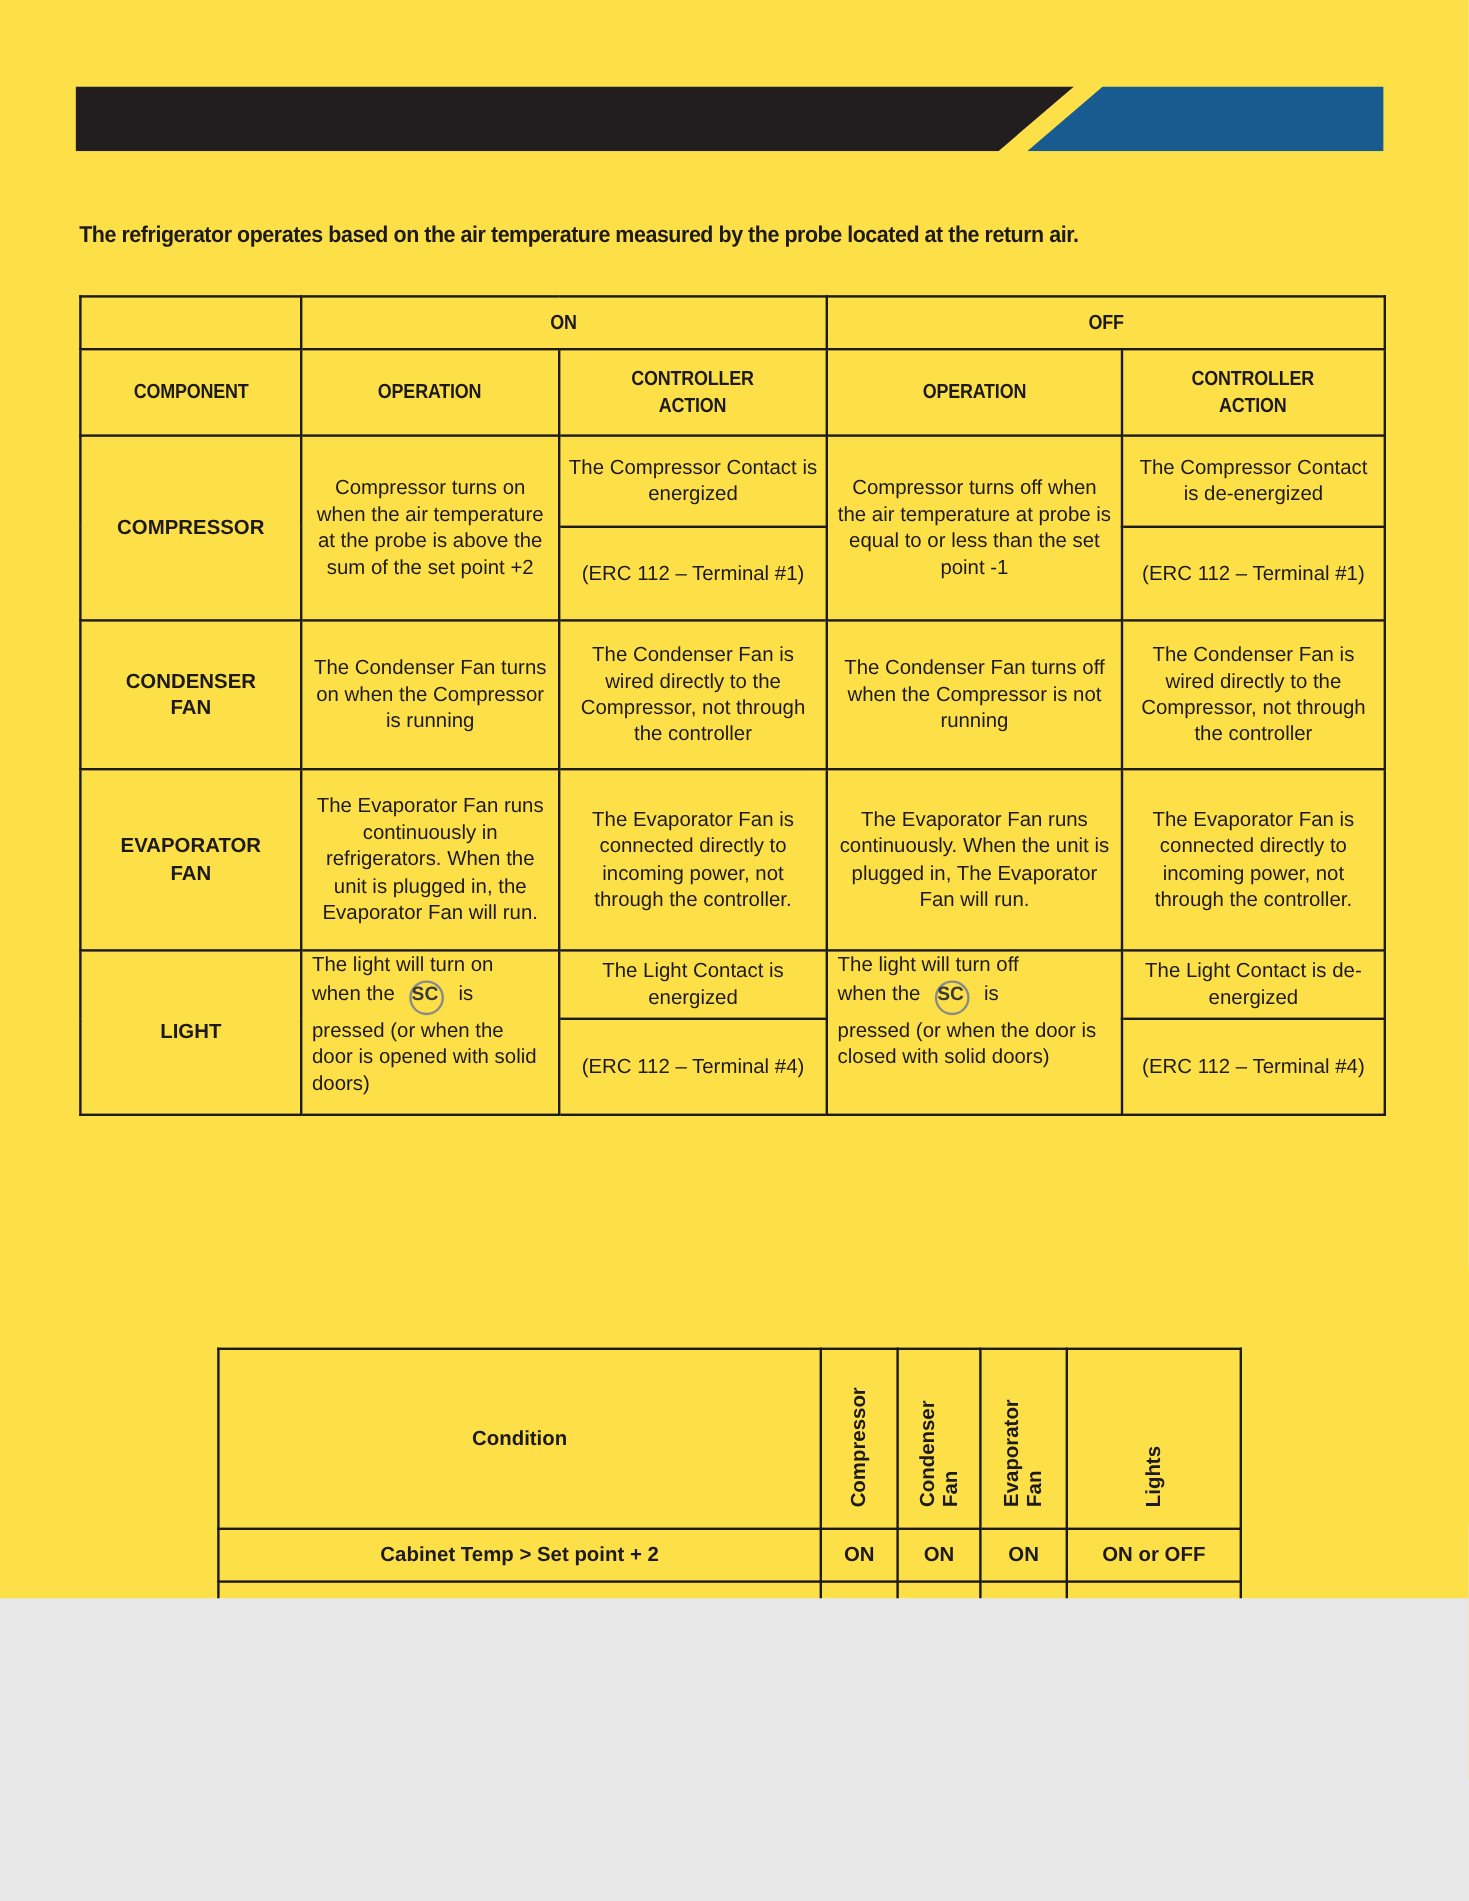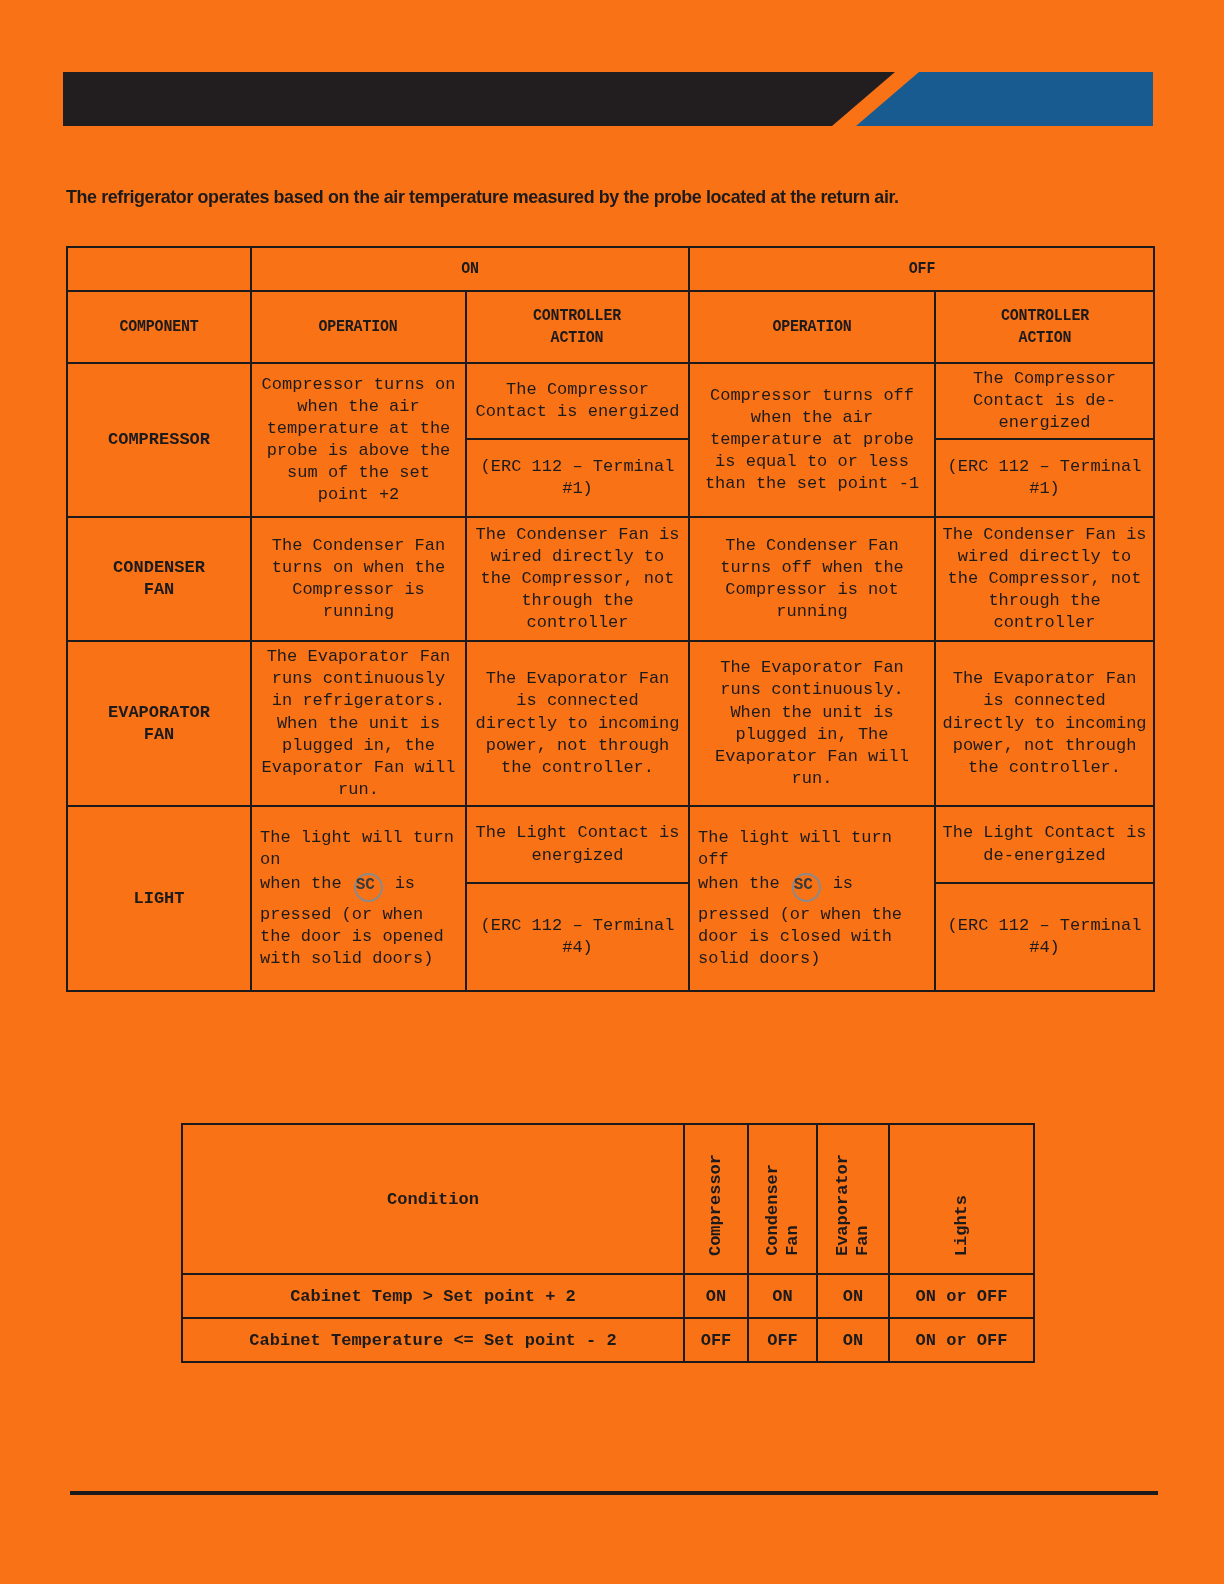--- a/index.html
+++ b/index.html
@@ -1,59 +1,59 @@
 <!DOCTYPE html>
 <html><head>
 <meta charset="utf-8">
 <style>
   * { margin:0; padding:0; box-sizing:border-box; }
   html,body { background:#e8e8e8; }
   .page {
     position:relative;
-    width:1224px; height:1584px;
-    background:#f97316;
+    width:1224px; height:1332px;
+    background:#fde047;
     font-family:"Liberation Sans", sans-serif;
     color:#1d1a1b;
     overflow:hidden;
     margin:0 auto;
   }
 
   
   .banner { position:absolute; left:63px; top:72px; width:1090px; height:54px; }
 
   
   .intro {
     position:absolute; left:66px; top:186px; width:1000px;
     font-size:19px; font-weight:bold; letter-spacing:-0.4px;
     transform:scaleX(0.94); transform-origin:left center;
     color:#1d1a1b;
   }
 
   
   table { border-collapse:collapse; table-layout:fixed; }
-  td { border:2px solid #1d1a1b; text-align:center; vertical-align:middle;font-family:Liberation Mono, monospace; }
+  td { border:2px solid #1d1a1b; text-align:center; vertical-align:middle; }
 
   .component-table { position:absolute; left:66px; top:246px; width:1087px; }
   .component-table td { font-size:17px; line-height:1.3; padding:4px 6px; }
 
   .group-h { font-size:27px; font-weight:bold; }
   .col-h   { font-size:20px; font-weight:bold; line-height:1.7; white-space:pre-line; }
   .cond    { display:inline-block; transform:scaleX(0.88); transform-origin:center; letter-spacing:-0.2px; }
   .comp-name { font-size:19px; font-weight:bold; white-space:pre-line; line-height:1.35; }
 
   tr.r-on-off   { height:44px; }
   tr.r-headers  { height:72px; }
   tr.r-comp-a   { height:76px; }
   tr.r-comp-b   { height:78px; }
   tr.r-condenser{ height:124px; }
   tr.r-evap     { height:151px; }
   tr.r-light-a  { height:57px; }
   tr.r-light-b  { height:80px; }
 
-  td.light-op { text-align:left; vertical-align:top; padding:20px 8px; }
+  td.light-op { text-align:left; vertical-align:top; padding:0 8px; }
   .lo-iconline { display:flex; align-items:flex-start; margin:2px 0; }
   .lo-iconline span { display:inline-block; }
   .sc-icon {
     width:29px; height:29px; margin:0 12px;
     border:2px solid #8a8a8a; border-radius:50%;
     display:inline-flex; align-items:center; justify-content:center;
     font-size:16px; font-weight:bold; color:#3a3a3a; letter-spacing:0;
     flex:0 0 auto;
   }
 

